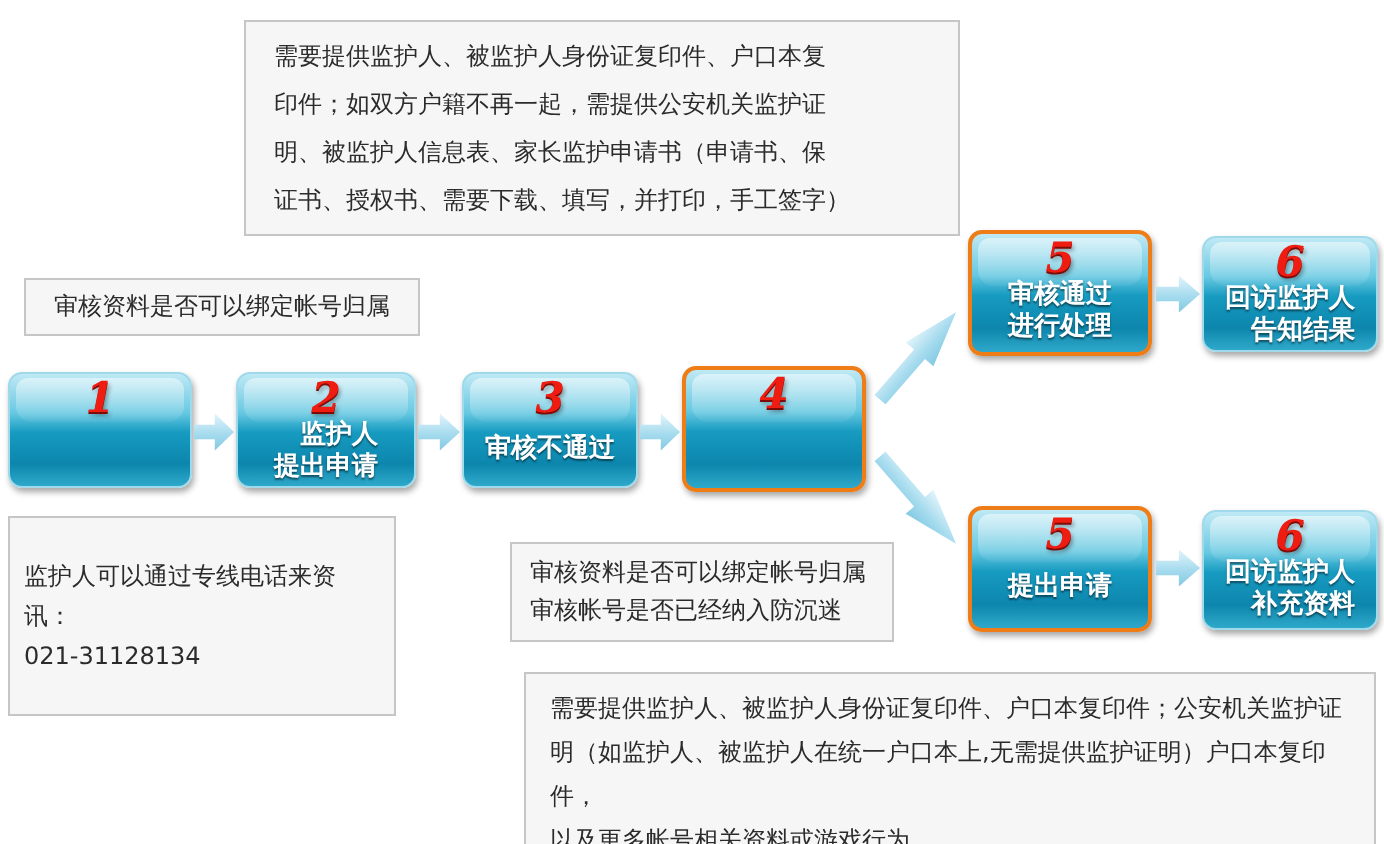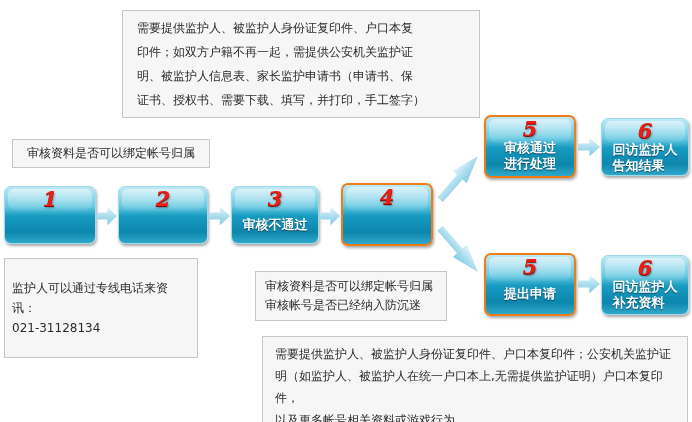--- a/index.html
+++ b/index.html
@@ -21,21 +21,21 @@
          background:linear-gradient(to bottom,#bfe9f5 0%,#66c8e1 35%,#179bc1 52%,#0d86ad 80%,#2fa9ca 100%);
          box-shadow:1px 2px 3px rgba(0,0,0,.35); }
   .box::after { content:""; position:absolute; left:3px; right:3px; top:2px; height:40%;
                 border-radius:6px 6px 8px 8px; pointer-events:none;
                 background:linear-gradient(to bottom,rgba(255,255,255,.5),rgba(255,255,255,.05)); }
   .box.hl { border:2px solid #ee7d18; }
   .num { position:relative; z-index:1; font-family:"DejaVu Serif","Liberation Serif",serif;
          font-weight:bold; font-style:italic; font-size:21px; line-height:22px; color:#ef1c12;
          text-shadow:0 1px 0 #7e0b06, 1px 2px 2px rgba(0,0,0,.35); }
   .lbl { position:relative; z-index:1; flex:1; display:flex; align-items:center; justify-content:center;
-         text-align:left; font-size:13px; font-weight:bold; line-height:16px; white-space:pre-line;
+         text-align:right; font-size:13px; font-weight:bold; line-height:16px; white-space:pre-line;
          text-shadow:0 1px 1px rgba(0,0,0,.5); }
 
   
   .arr { position:absolute;
          background:linear-gradient(to bottom,#e8f7fc 0%,#a6dbee 55%,#7fc8e2 100%);
          clip-path:polygon(0 32%,52% 32%,52% 4%,100% 50%,52% 96%,52% 68%,0 68%);
          filter:drop-shadow(0 1px 1px rgba(0,0,0,.3)); }
 </style>
 </head>
 <body>
@@ -56,20 +56,22 @@
 以及更多帐号相关资料或游戏行为</div>
 
   <div class="box" style="left:4px;top:186px;width:92px;height:58px">
     <span class="num">1</span>
   </div>
 
   <div class="arr" style="left:97px;top:206px;width:20px;height:20px"></div>
 
   <div class="box" style="left:118px;top:186px;width:90px;height:58px">
     <span class="num">2</span>
+    <span class="lbl">监护人
+提出申请</span>
   </div>
 
   <div class="arr" style="left:209px;top:206px;width:21px;height:20px"></div>
 
   <div class="box" style="left:231px;top:186px;width:88px;height:58px">
     <span class="num">3</span>
     <span class="lbl">审核不通过</span>
   </div>
 
   <div class="arr" style="left:320px;top:206px;width:20px;height:20px"></div>

